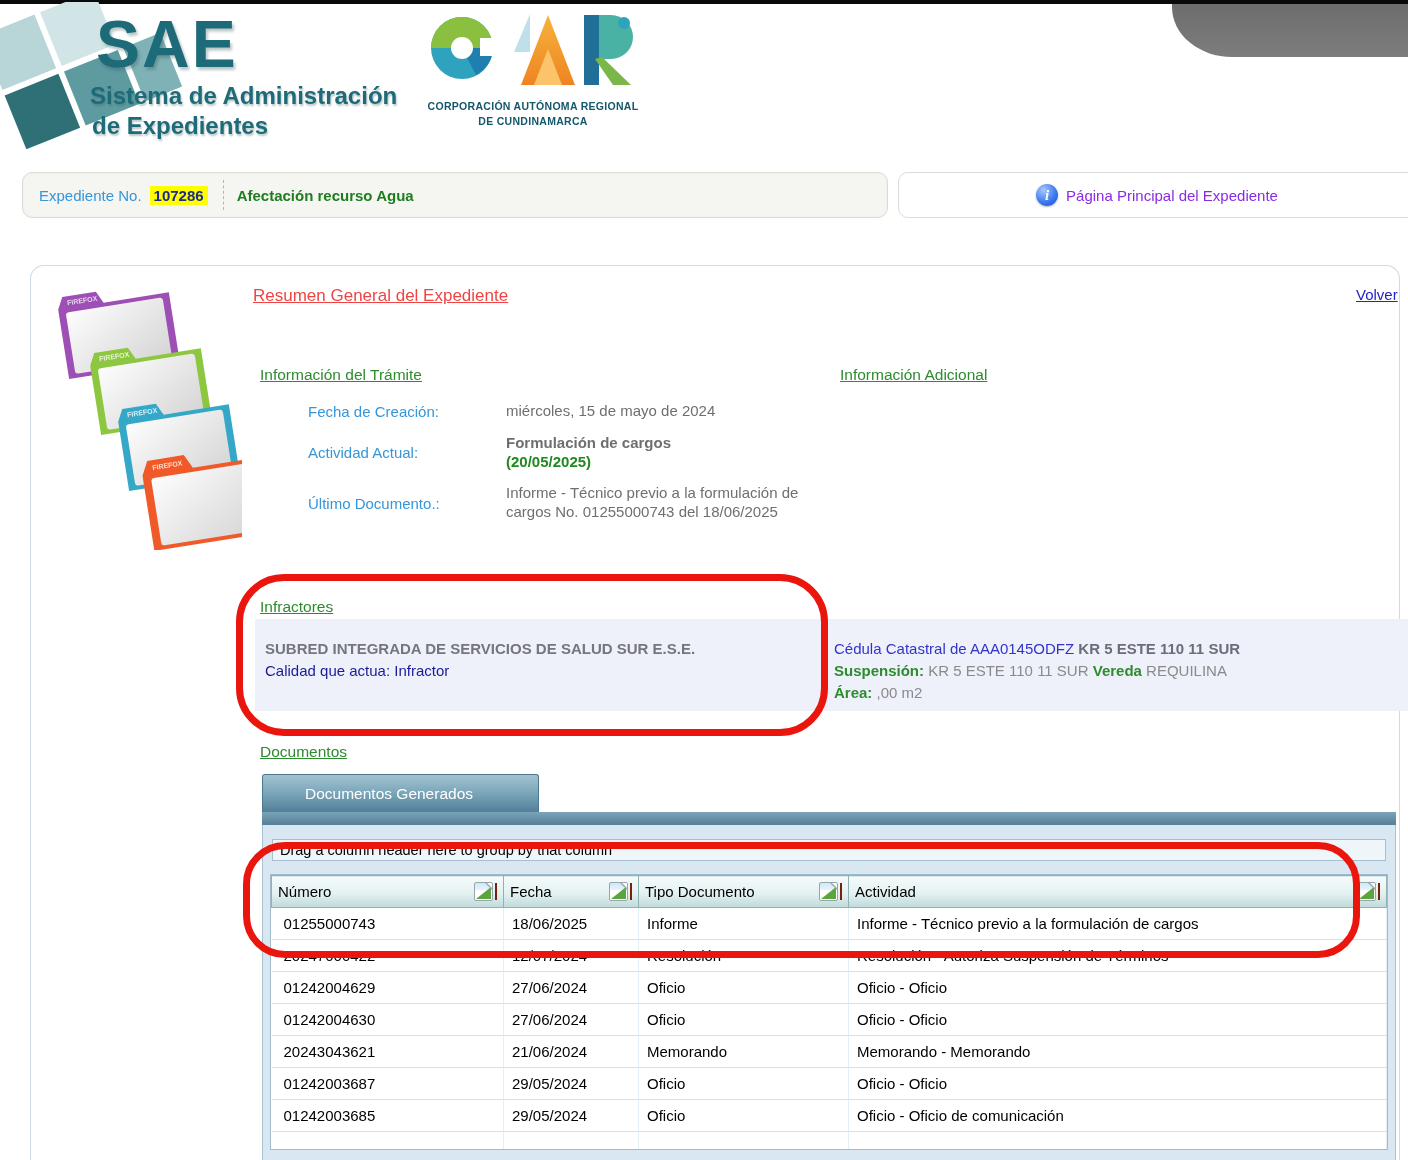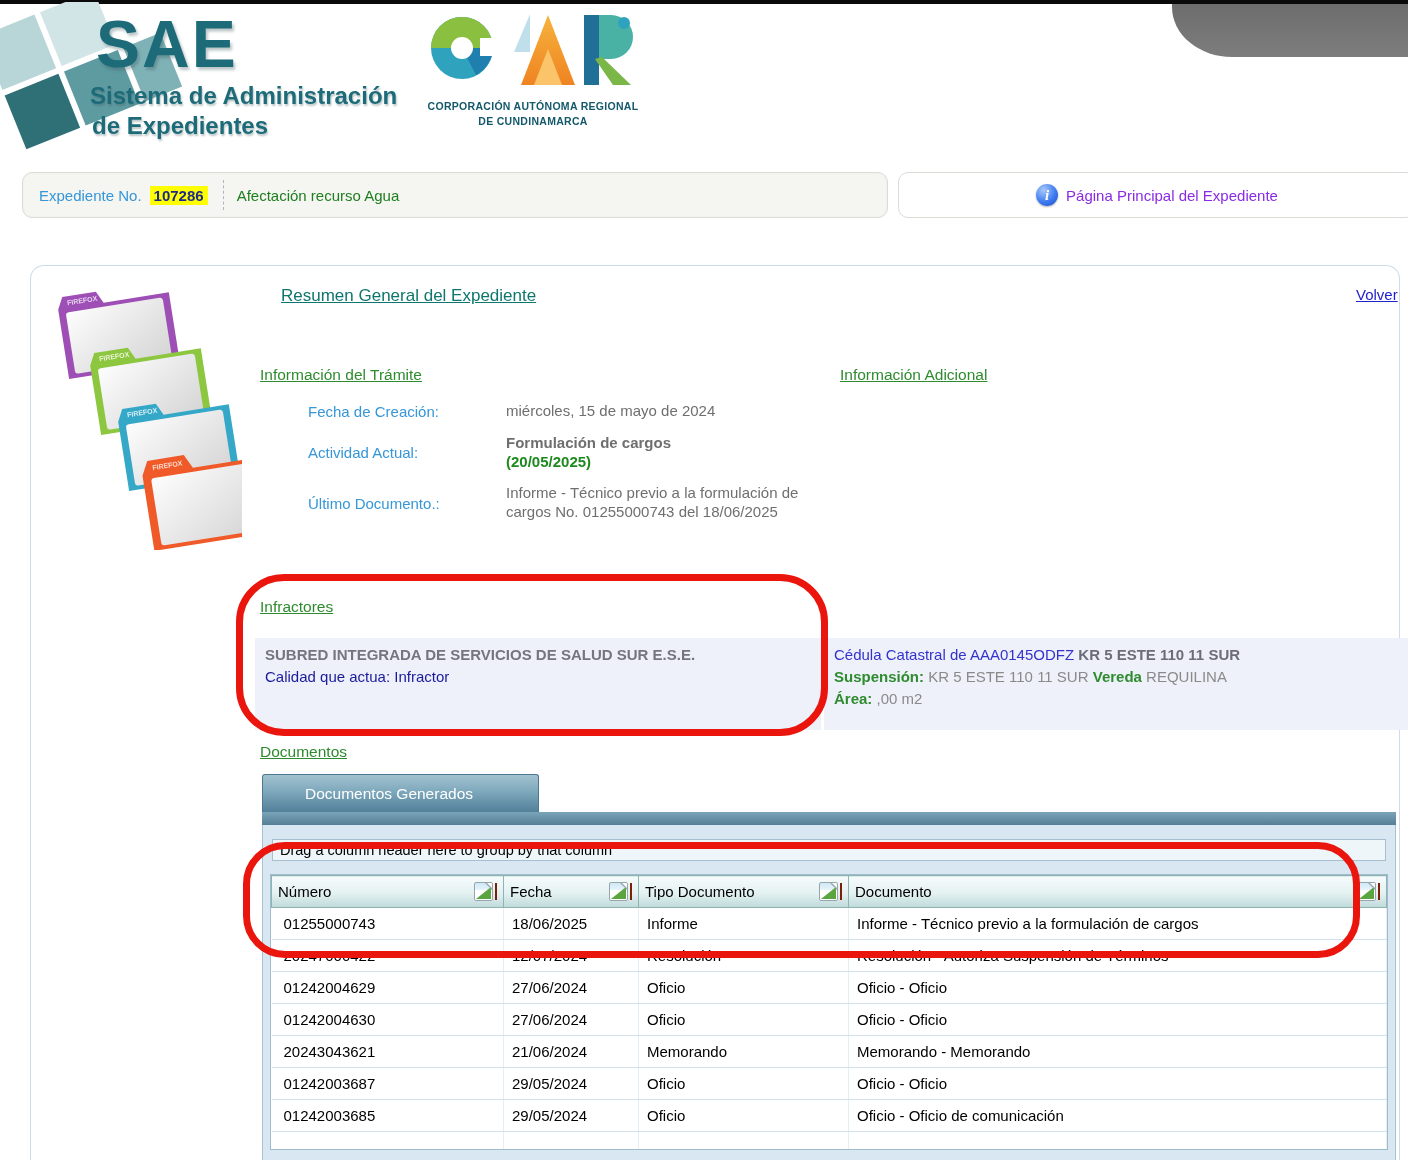--- a/index.html
+++ b/index.html
@@ -22,48 +22,48 @@
 
   
   .exp-box { position:absolute; top:172px; height:46px; border:1px solid #dcdcd6; border-radius:10px;
              display:flex; align-items:center; font-size:15px; }
   .exp-left { left:22px; width:866px; background:#f5f5f2; padding-left:16px;
               box-shadow:inset 0 0 3px rgba(0,0,0,.04);text-align:center; }
   .exp-right { left:898px; width:518px; background:#fff; justify-content:center; gap:8px; }
   .exp-label { color:#3596d8; }
   .exp-number { margin-left:8px; background:#ffff00; color:#1b2a8a; font-weight:bold; padding:1px 4px; }
   .vdash { border-left:1px dashed #a8b8c4; height:30px; margin:0 13px 0 15px; }
-  .exp-subject { color:#1e7e1e; font-weight:normal; }
+  .exp-subject { color:#1e7e1e; font-weight:bold; }
   .purple-link { color:#8a2be2; cursor:pointer; }
   .info-icon { width:22px; height:22px; border-radius:50%; flex:0 0 22px;
                background:radial-gradient(circle at 35% 28%, #a9c8fb, #3d7bf0 55%, #1b49c8);
                box-shadow:0 1px 2px rgba(0,0,0,.3); position:relative; }
   .info-icon::after { content:"i"; position:absolute; left:0; top:0; width:22px; height:22px;
                display:flex; align-items:center; justify-content:center;
                font:italic bold 15px "Liberation Serif", serif; color:#fff; }
 
   
   .main { position:absolute; left:30px; top:265px; width:1370px; height:900px; background:#fff;
           border:1px solid #ccdce8; border-bottom:none; border-radius:14px 14px 0 0; }
   .folders { position:absolute; left:52px; top:280px; }
-  .page-title { position:absolute; left:253px; top:286px; font-size:17px; color:#0f766e;
-                text-decoration:underline;margin-left:28px; }
+  .page-title { position:absolute; left:253px; top:286px; font-size:17px; color:#ef4444;
+                text-decoration:underline; }
   .volver { position:absolute; left:1356px; top:286px; font-size:15px; color:#2222cc;
             text-decoration:underline; cursor:pointer; }
   .section-link { position:absolute; font-size:15.5px; color:#2e8b2e; text-decoration:underline; cursor:pointer; }
 
   .fgrid { position:absolute; display:grid; grid-template-columns:198px 330px; row-gap:13px; align-items:center; }
   .fgrid.right { grid-template-columns:198px 200px; row-gap:10px; }
   .flabel { color:#3596d8; font-size:15px; }
   .fvalue { color:#6f6f6f; font-size:15px; line-height:1.25; }
   .fvalue .bold { font-weight:bold; }
   .green-bold { color:#1e8a1e; font-weight:bold; }
 
   
-  .infr-box { position:absolute; top:638px; height:92px; background:#eef1fa; padding:6px 10px;
+  .infr-box { position:absolute; top:619px; height:92px; background:#eef1fa; padding:19px 10px;
               font-size:15px; line-height:1.45; }
   .infr-left { left:255px; width:566px; }
   .infr-right { left:824px; width:584px; }
   .infr-name { color:#75757d; font-weight:bold; }
   .infr-calidad { color:#1a1a9c; }
   .cedula-label { color:#3333cc; }
   .cedula-value { color:#6d6d78; font-weight:bold; }
   .dir-label { color:#2e8b2e; font-weight:bold; }
   .dir-value { color:#8a8a8a; }
 
@@ -269,21 +269,21 @@
             <div class="th-inner">
                 <span>Tipo Documento</span>
             <span class="icon-group">
                   <span class="col-icon"></span>
                   <span class="col-ibar"></span>
                 </span>
               </div>
           </th>
           <th>
             <div class="th-inner">
-                <span>Documento</span>
+                <span>Actividad</span>
             <span class="icon-group">
                   <span class="col-icon"></span>
                   <span class="col-ibar"></span>
                 </span>
               </div>
           </th>
         </tr>
       </thead>
       <tbody>
           <tr>

